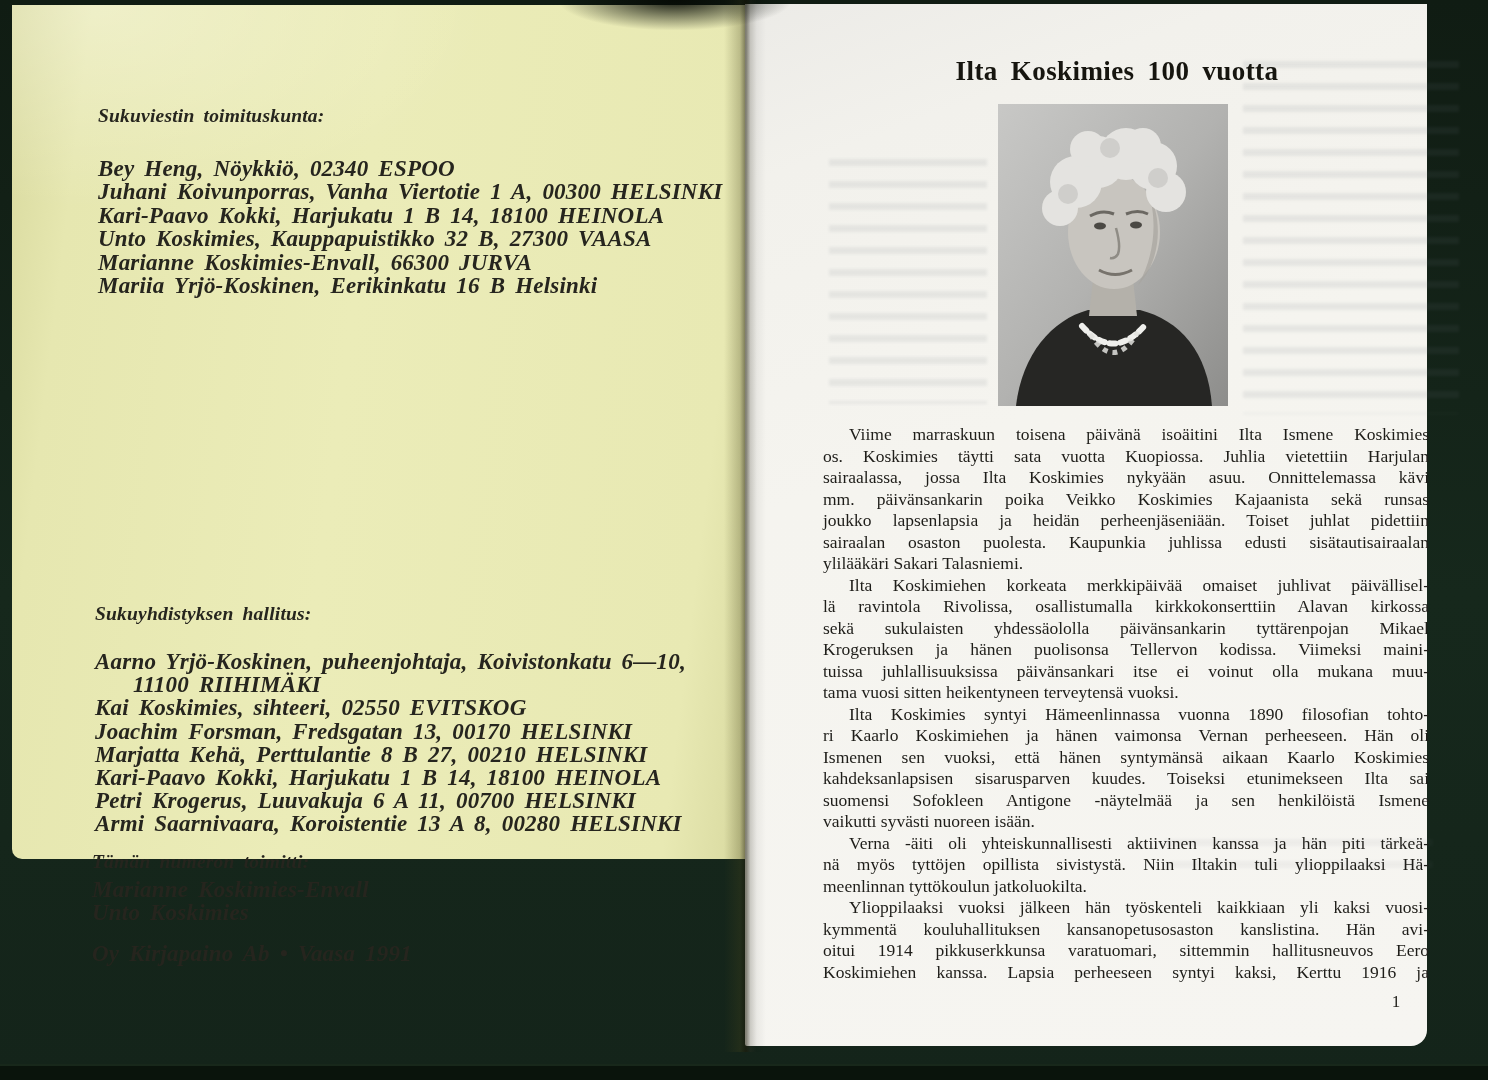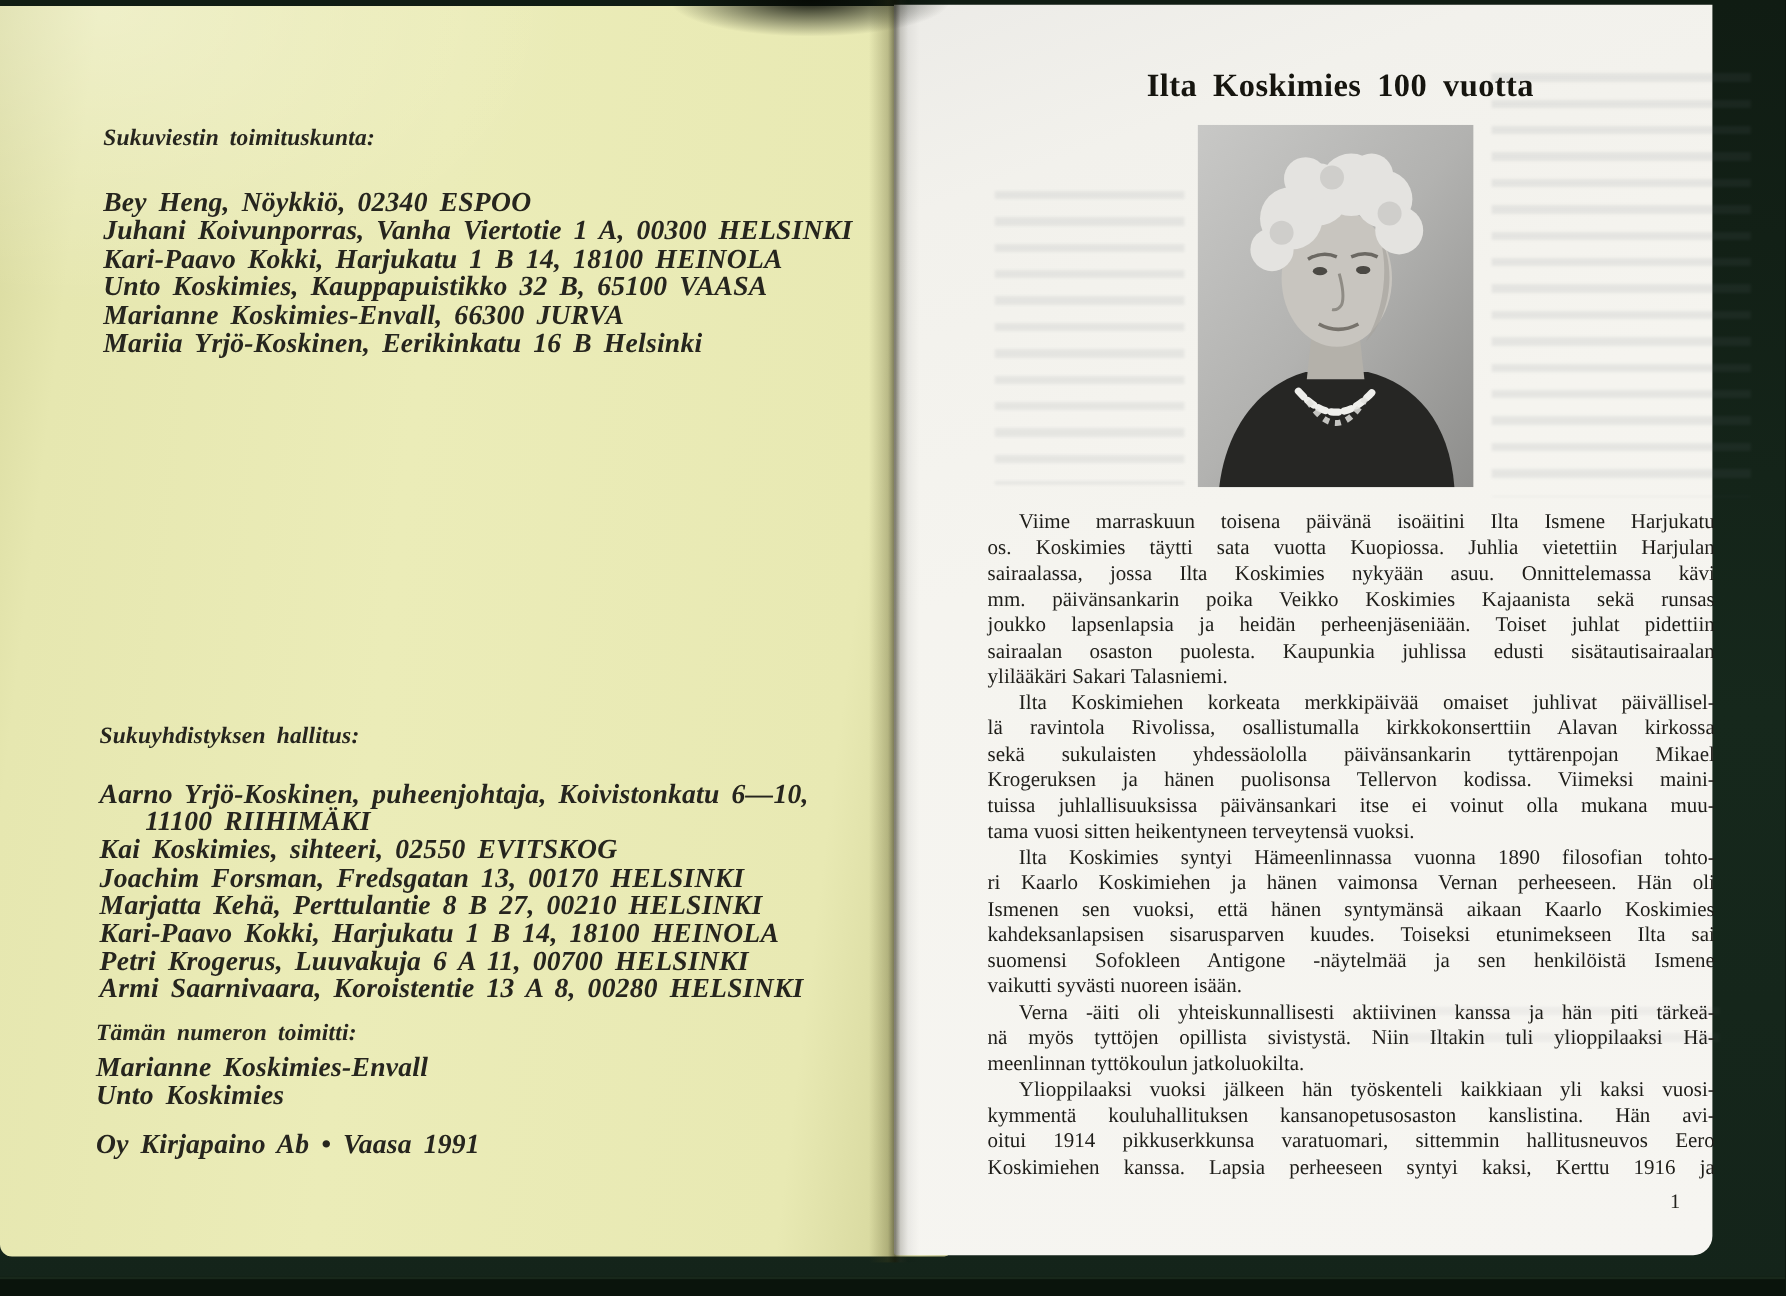--- a/index.html
+++ b/index.html
@@ -3,21 +3,21 @@
 <meta charset="utf-8">
 <style>
   html,body{margin:0;padding:0;background:#0a130d;}
   .stage{
     position:relative;width:1488px;height:1080px;overflow:hidden;
     background:linear-gradient(180deg,#101c13 0%,#16281c 55%,#14241a 100%);
     font-family:"Liberation Serif", serif;
   }
   
   .left-page{
-    position:absolute;left:0;top:5px;width:745px;height:1042px;
+    position:absolute;left:12px;top:5px;width:745px;height:854px;
     background:linear-gradient(97deg,#d8d99e 0%,#e6e7b0 9%,#ebecb8 42%,#e8e9b3 84%,#d2d398 97%,#b5b680 100%);
     border-radius:0 0 6px 10px;
     padding-left:48px;
   }
   .left-page::before{
     content:"";position:absolute;left:0;top:0;width:60%;height:24%;
     background:radial-gradient(ellipse at 18% 0%,rgba(255,255,245,0.35),rgba(255,255,245,0) 70%);
     pointer-events:none;
   }
   .lp-block{position:absolute;font-weight:bold;font-style:italic;color:#26251e;
@@ -75,21 +75,21 @@
 <body>
 
 <div class="stage">
 
   <div class="left-page">
     <div class="lp-block lp-heading" id="blk-editorial-heading">Sukuviestin toimituskunta:</div>
     <div class="lp-block" id="blk-editorial-list">
         <div class="member-line">Bey Heng, Nöykkiö, 02340 ESPOO</div>
         <div class="member-line">Juhani Koivunporras, Vanha Viertotie 1 A, 00300 HELSINKI</div>
         <div class="member-line">Kari-Paavo Kokki, Harjukatu 1 B 14, 18100 HEINOLA</div>
-        <div class="member-line">Unto Koskimies, Kauppapuistikko 32 B, 65100 VAASA</div>
+        <div class="member-line">Unto Koskimies, Kauppapuistikko 32 B, 27300 VAASA</div>
         <div class="member-line">Marianne Koskimies-Envall, 66300 JURVA</div>
         <div class="member-line">Mariia Yrjö-Koskinen, Eerikinkatu 16 B Helsinki</div>
       </div>
 
     <div class="lp-block lp-heading" id="blk-board-heading">Sukuyhdistyksen hallitus:</div>
     <div class="lp-block" id="blk-board-list">
         <div class="member-line">Aarno Yrjö-Koskinen, puheenjohtaja, Koivistonkatu 6—10,</div>
         <div class="member-line indent">11100 RIIHIMÄKI</div>
         <div class="member-line">Kai Koskimies, sihteeri, 02550 EVITSKOG</div>
         <div class="member-line">Joachim Forsman, Fredsgatan 13, 00170 HELSINKI</div>
@@ -149,21 +149,21 @@
         <ellipse cx="102" cy="122" rx="6" ry="3.4" fill="#4b4944"></ellipse>
         <ellipse cx="138" cy="121" rx="6" ry="3.4" fill="#4b4944"></ellipse>
         <path d="M118 124 q5 18 2 26 q-3 5 -8 4" stroke="#8f8c85" stroke-width="2.5" fill="none"></path>
         <path d="M101 166 q16 9 33 0" stroke="#77736c" stroke-width="3" fill="none"></path>
         <path d="M84 222 Q116 258 148 220" stroke="#efefec" stroke-width="6" stroke-dasharray="6 5" stroke-linecap="round" fill="none"></path>
         <path d="M92 230 Q116 268 140 228" stroke="#e0e0dd" stroke-width="5" stroke-dasharray="5 5" fill="none" opacity="0.85"></path>
       </svg>
     </div>
 
     <div class="article">
-        <div class="jline first">Viime marraskuun toisena päivänä isoäitini Ilta Ismene Harjukatu</div>
+        <div class="jline first">Viime marraskuun toisena päivänä isoäitini Ilta Ismene Koskimies</div>
         <div class="jline">os. Koskimies täytti sata vuotta Kuopiossa. Juhlia vietettiin Harjulan</div>
         <div class="jline">sairaalassa, jossa Ilta Koskimies nykyään asuu. Onnittelemassa kävi</div>
         <div class="jline">mm. päivänsankarin poika Veikko Koskimies Kajaanista sekä runsas</div>
         <div class="jline">joukko lapsenlapsia ja heidän perheenjäseniään. Toiset juhlat pidettiin</div>
         <div class="jline">sairaalan osaston puolesta. Kaupunkia juhlissa edusti sisätautisairaalan</div>
         <div class="lline">ylilääkäri Sakari Talasniemi.</div>
         <div class="jline first">Ilta Koskimiehen korkeata merkkipäivää omaiset juhlivat päivällisel-</div>
         <div class="jline">lä ravintola Rivolissa, osallistumalla kirkkokonserttiin Alavan kirkossa</div>
         <div class="jline">sekä sukulaisten yhdessäololla päivänsankarin tyttärenpojan Mikael</div>
         <div class="jline">Krogeruksen ja hänen puolisonsa Tellervon kodissa. Viimeksi maini-</div>

